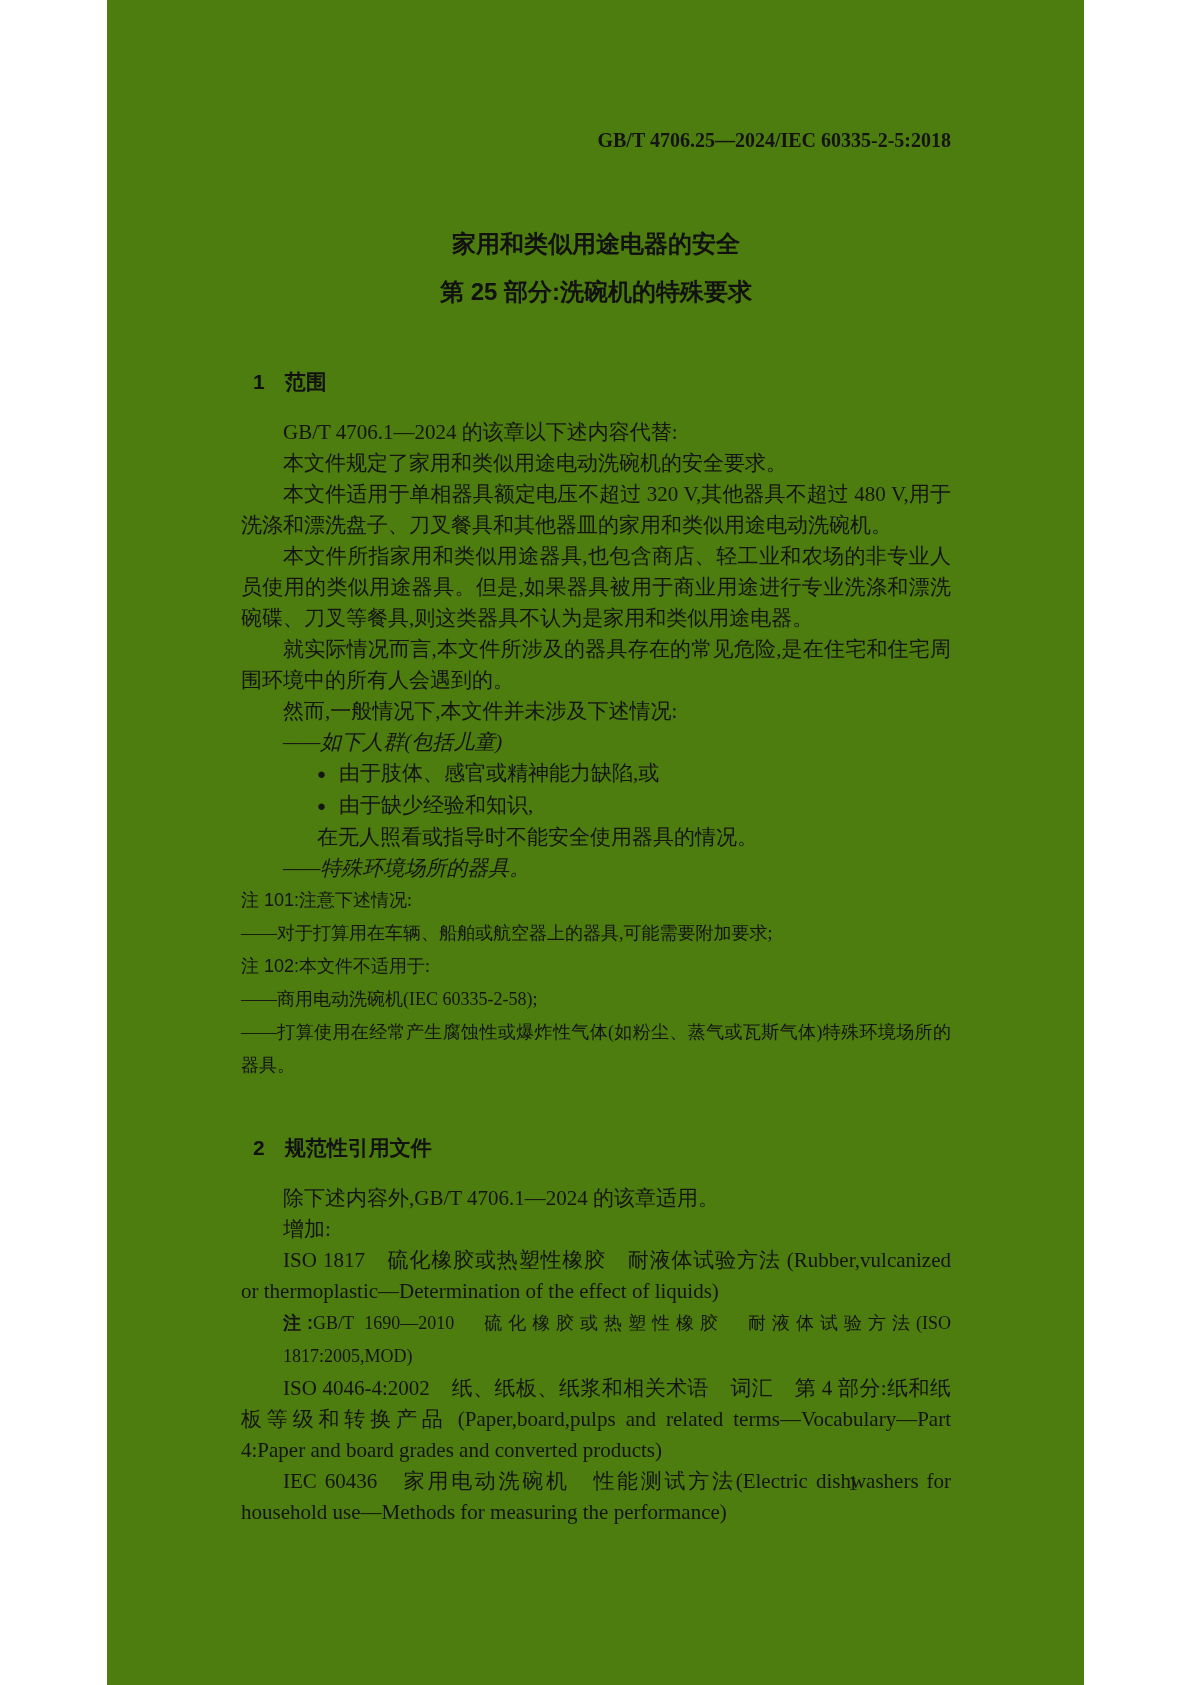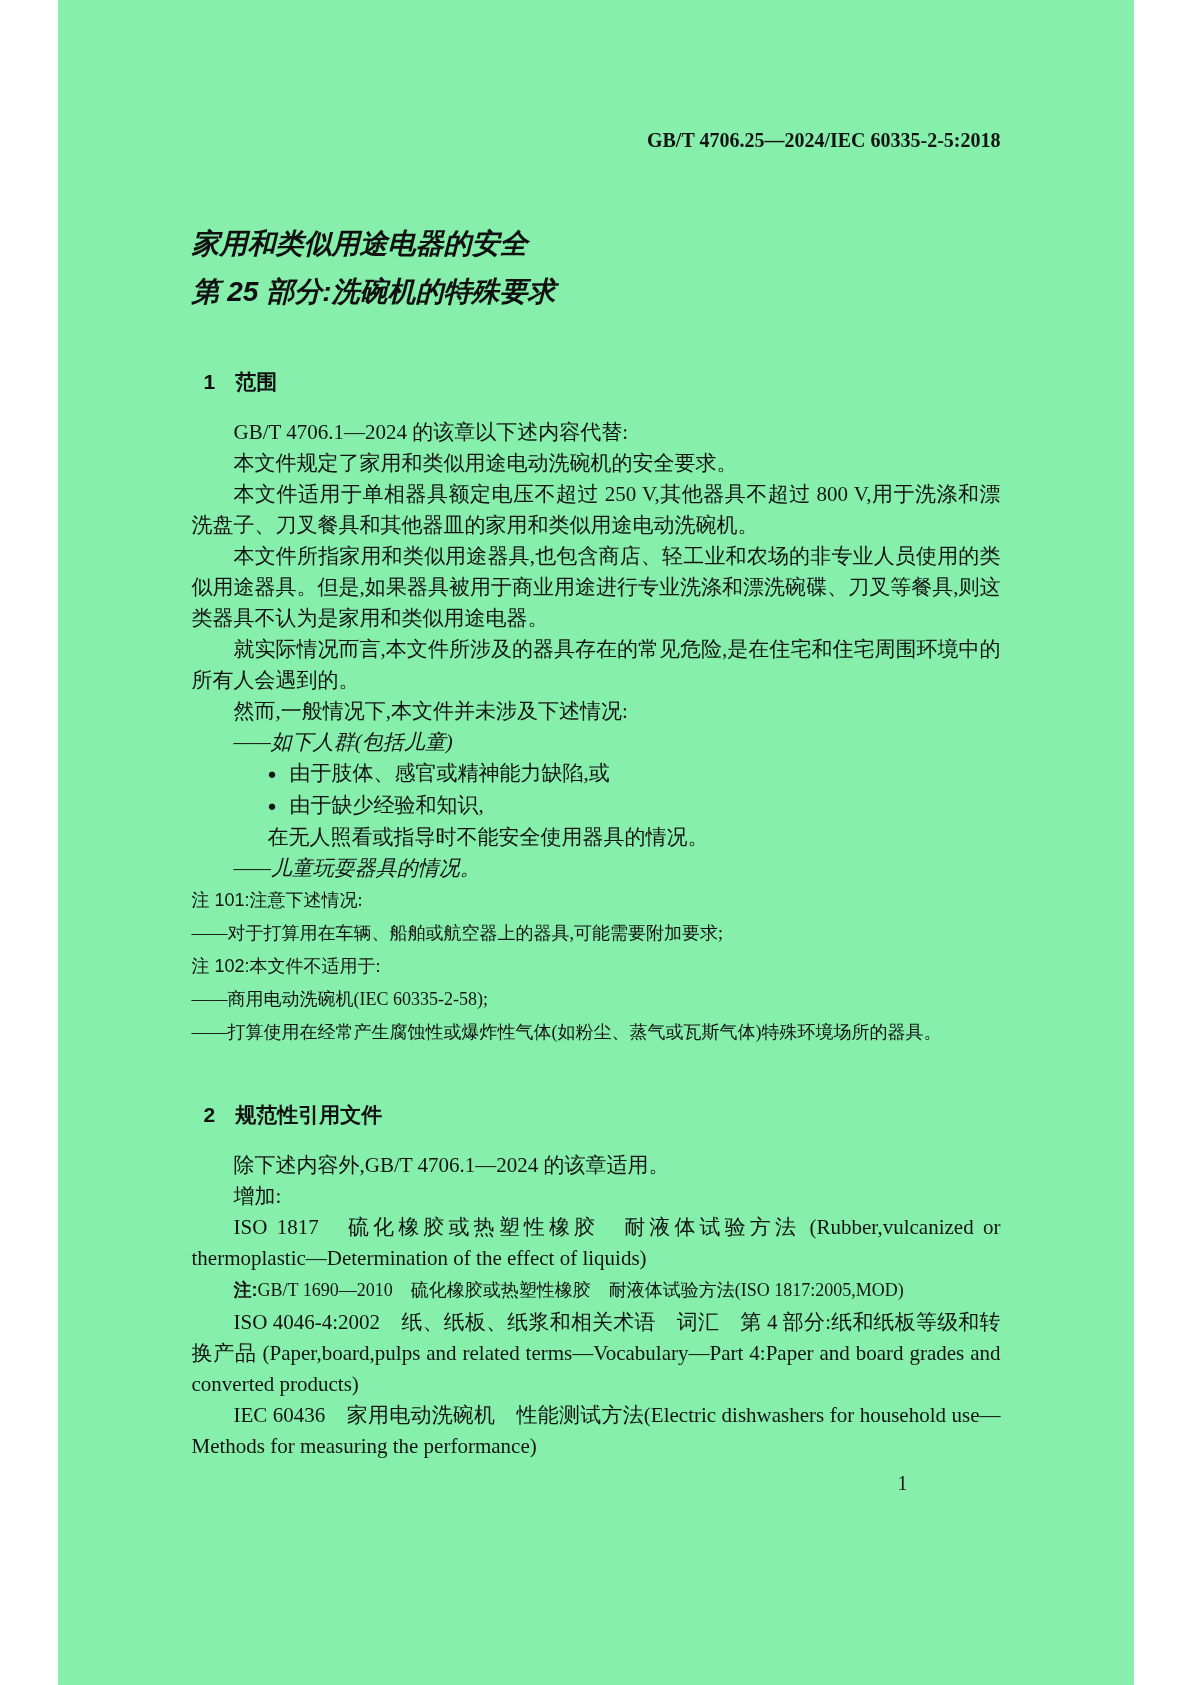--- a/index.html
+++ b/index.html
@@ -1,47 +1,46 @@
 <!DOCTYPE html>
 <html><head>
 <meta charset="utf-8">
 <style>
   * { box-sizing: border-box; }
   html, body { margin: 0; padding: 0; background: #ffffff; }
 
   .page {
-    width: 1076px;
+    width: 977px;
     height: 1685px;
     margin: 0 auto;
-    background: #86efac;
+    background: #4d7c0f;
     position: relative;
     padding: 128px 133px 0 134px;
     font-family: "Liberation Serif", "DejaVu Serif", serif;
     color: #141414;
     font-size: 21px;
     line-height: 31px;
   }
 
   .doc-header {
     text-align: right;
     font-weight: bold;
     font-size: 20px;
     line-height: 24px;
     font-family: "Liberation Serif", "DejaVu Serif", serif;
   }
 
   .doc-title {
     margin: 68px 0 0 0;
-    text-align: left;
+    text-align: center;
     font-family: "Liberation Sans", "DejaVu Sans", sans-serif;
     font-weight: bold;
-    font-size: 28px;
+    font-size: 24px;
     line-height: 48px;
     color: #111;
-    font-style: italic;
   }
   .doc-title .t-line { display: block; }
 
   .sec-head {
     margin: 50px 0 20px 12px;
     font-family: "Liberation Sans", "DejaVu Sans", sans-serif;
     font-weight: bold;
     font-size: 21px;
     line-height: 31px;
     color: #111;
@@ -114,37 +113,37 @@
     <span class="t-line">家用和类似用途电器的安全</span>
     <span class="t-line">第 25 部分:洗碗机的特殊要求</span>
   </h1>
 
   <h2 class="sec-head">
     <span class="sec-num">1</span><span>范围</span>
   </h2>
 
   <p class="para">GB/T 4706.1—2024 的该章以下述内容代替:</p>
   <p class="para">本文件规定了家用和类似用途电动洗碗机的安全要求。</p>
-  <p class="para">本文件适用于单相器具额定电压不超过 250 V,其他器具不超过 800 V,用于洗涤和漂洗盘子、刀叉餐具和其他器皿的家用和类似用途电动洗碗机。</p>
+  <p class="para">本文件适用于单相器具额定电压不超过 320 V,其他器具不超过 480 V,用于洗涤和漂洗盘子、刀叉餐具和其他器皿的家用和类似用途电动洗碗机。</p>
   <p class="para">本文件所指家用和类似用途器具,也包含商店、轻工业和农场的非专业人员使用的类似用途器具。但是,如果器具被用于商业用途进行专业洗涤和漂洗碗碟、刀叉等餐具,则这类器具不认为是家用和类似用途电器。</p>
   <p class="para">就实际情况而言,本文件所涉及的器具存在的常见危险,是在住宅和住宅周围环境中的所有人会遇到的。</p>
   <p class="para">然而,一般情况下,本文件并未涉及下述情况:</p>
 
   <p class="dash-line">——如下人群(包括儿童)</p>
 
   <p class="bullet-line">
     <span class="bullet">●</span><span>由于肢体、感官或精神能力缺陷,或</span>
   </p>
   <p class="bullet-line">
     <span class="bullet">●</span><span>由于缺少经验和知识,</span>
   </p>
 
   <p class="cont-line">在无人照看或指导时不能安全使用器具的情况。</p>
 
-  <p class="dash-line">——儿童玩耍器具的情况。</p>
+  <p class="dash-line">——特殊环境场所的器具。</p>
 
   <div class="note">
     <p class="note-head">
       <span class="note-label">注 101:</span><span>注意下述情况:</span>
     </p>
     <p class="note-item">——对于打算用在车辆、船舶或航空器上的器具,可能需要附加要求;</p>
   </div>
 
   <div class="note">
     <p class="note-head">

